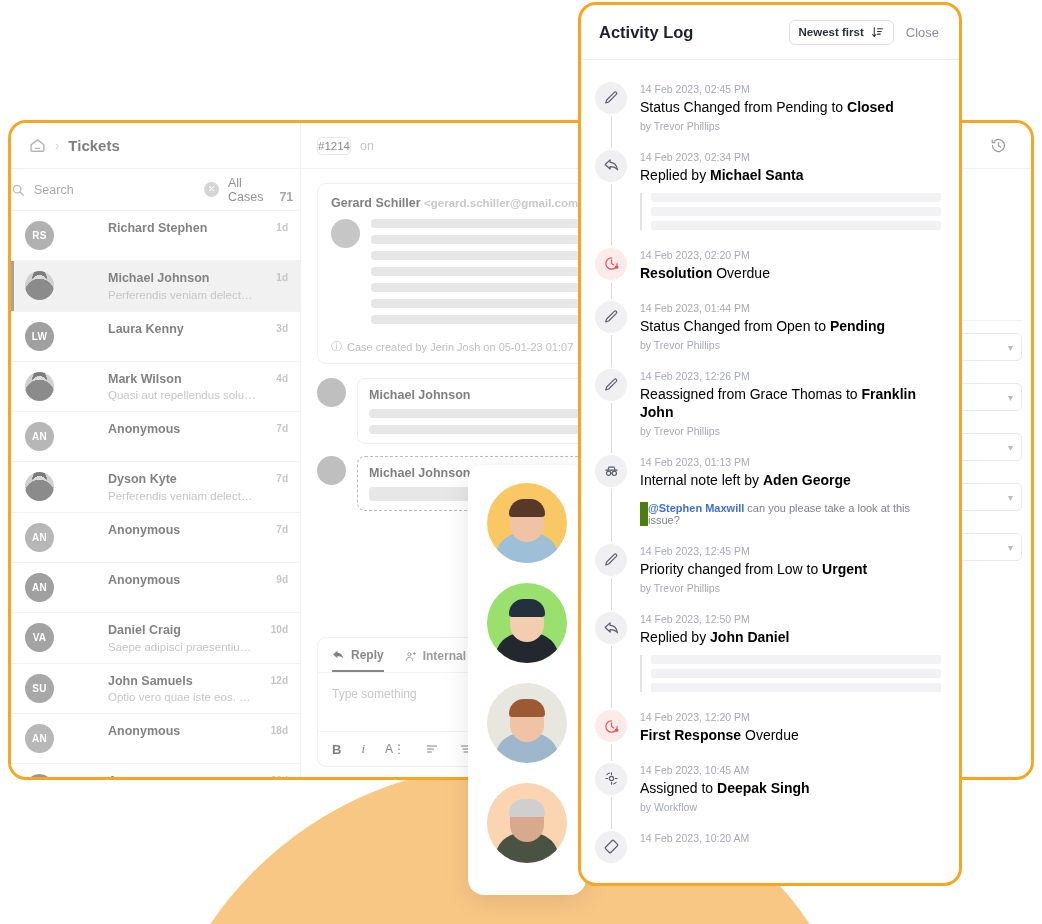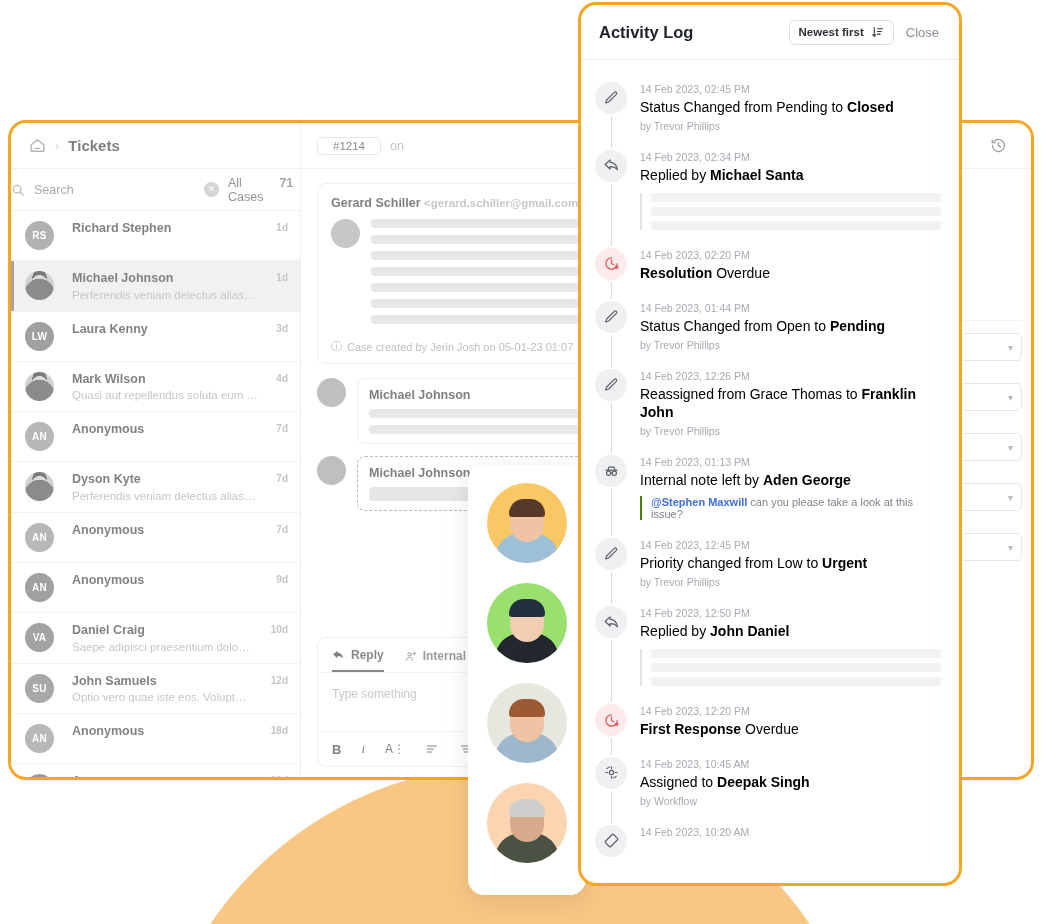--- a/index.html
+++ b/index.html
@@ -50,21 +50,21 @@
   .crumb{
     width:290px; display:flex; align-items:center; gap:9px;
     padding-left:18px; height:100%;
     border-right:1px solid #e8e8ec;
   }
   .crumb .sep{ color:#b9bcc4; font-size:13px; }
   .crumb-title{ font-size:15px; font-weight:700; color:#2b2f38; }
   .top-mid{ flex:1; display:flex; align-items:center; gap:9px; padding-left:16px; }
   .ticket-chip{
     border:1px solid #d6d8de; border-radius:5px;
-    padding:2px 15px; font-size:11.5px; color:#3d424d; background:#fff;
+    padding:2px 0; font-size:11.5px; color:#3d424d; background:#fff;
   }
   .top-mid .on{ font-size:12.5px; color:#9ca0aa; }
   .top-right{
     width:110px; display:flex; align-items:center; justify-content:center; gap:26px;
     border-left:1px solid #e8e8ec; height:100%;
   }
 
   .app-body{ flex:1; display:flex; min-height:0; }
 
   
@@ -75,41 +75,41 @@
   }
   .search-input{
     flex:1; border:none; outline:none; font-size:12.5px; color:#9aa0ab;
     font-family:inherit; background:transparent;
   }
   .clear-dot{
     width:15px;height:15px;border-radius:50%;background:#b7bbc3;
     display:flex;align-items:center;justify-content:center;
     color:#fff;font-size:9px;line-height:1;flex:0 0 auto;
   }
-  .filter{ display:flex;align-items:flex-start;gap:16px;font-size:12.5px;color:#4a4f59; }
+  .filter{ display:flex;align-items:flex-end;gap:16px;font-size:12.5px;color:#4a4f59; }
   .filter b{ color:#8b5cf6; font-size:12.5px; }
   .caret{ color:#8b9098; font-size:10px; }
 
   .tlist{ flex:1; overflow:hidden; }
   .trow{
     display:flex; gap:18px; padding:10px 12px 10px 14px;
     border-bottom:1px solid #ececf0; position:relative; align-items:flex-start;
     min-height:48px;
   }
   .trow.sel{ background:#e9e9ee; }
   .trow.sel::before{
     content:""; position:absolute; left:0; top:0; bottom:0; width:3px; background:#3f6fd8;
   }
   .av{
     width:29px;height:29px;border-radius:50%;flex:0 0 auto;
     display:flex;align-items:center;justify-content:center;
     color:#fff;font-size:10px;font-weight:600;letter-spacing:.3px;
     background-size:cover; background-position:center;
   }
-  .tmain{ flex:1; min-width:0; }
+  .tmain{ flex:1; min-width:0;margin-left:36px; }
   .tname{ font-size:12.5px;font-weight:700;color:#31353e;line-height:1.25; }
   .tsnip{
     font-size:11.5px;color:#9ea3ac;margin-top:2px;
     white-space:nowrap;overflow:hidden;text-overflow:ellipsis;
   }
   .tage{ font-size:10px;color:#9ea3ac;font-weight:600;flex:0 0 auto;padding-top:1px; }
 
   
   .conv{ flex:1; display:flex; flex-direction:column; padding:14px 16px 10px 16px; background:#fff; min-width:0; }
   .msg-card{
@@ -201,21 +201,21 @@
   .ev-body{ flex:1; min-width:0; padding-top:1px; }
   .ev-time{ font-size:10.5px;color:#a6aab2;margin-bottom:3px; }
   .ev-text{ font-size:14px;color:#000000;line-height:1.35; }
   .ev-text b{ font-weight:700; }
   .ev-by{ font-size:10.5px;color:#a6aab2;margin-top:3px; }
   .ev-quote{
     border-left:2px solid #e2e3e7; margin-top:8px; padding-left:9px;
   }
   .ev-quote .q{ height:9px;background:#f2f2f4;border-radius:2px;margin-bottom:5px; }
   .ev-note{
-    border-left:2px solid #4d7c0f; margin-top:6px; padding-left:9px;
+    border-left:8px solid #4d7c0f; margin-top:12px; 
     font-size:11px;color:#7d828b;
   }
   .ev-note .mention{ color:#3f6fd8;font-weight:700; }
 
   svg{ display:block; }
 </style>
 </head>
 <body>
 
 <div class="orange-arc"></div>

